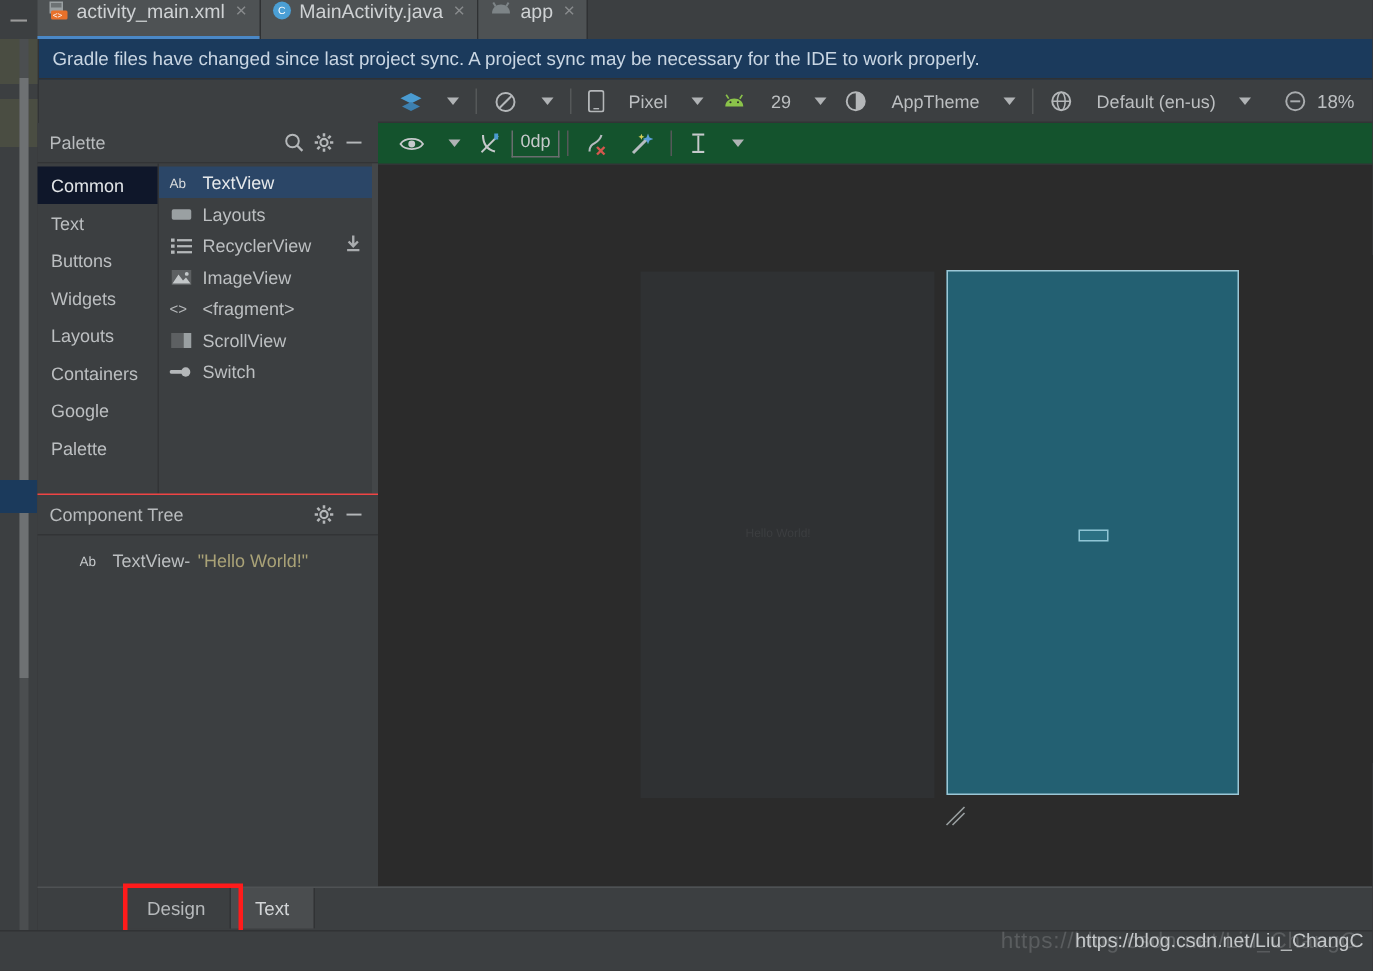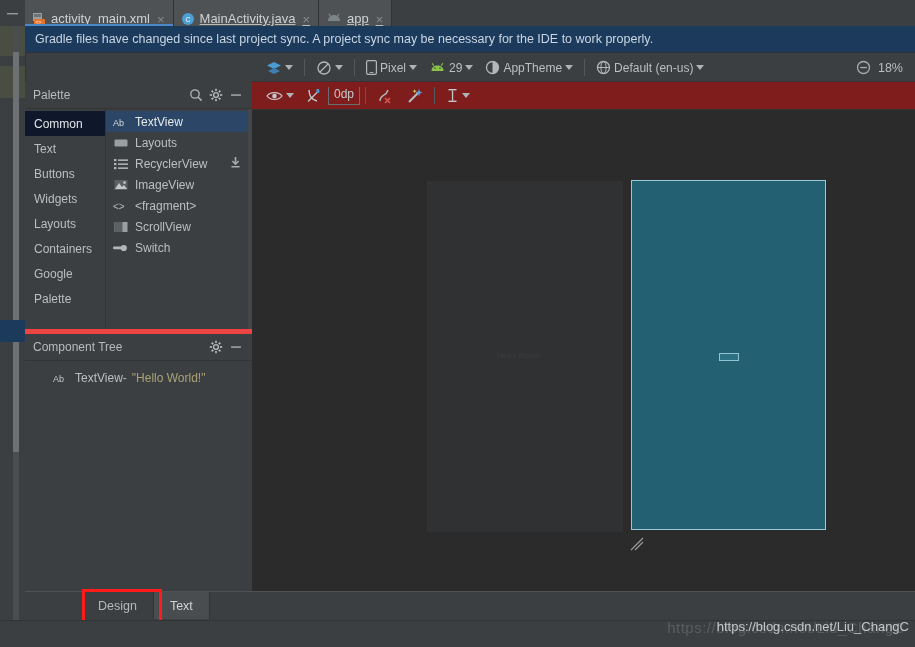--- a/index.html
+++ b/index.html
@@ -36,28 +36,27 @@
     width: 25px;
     display: flex;
     align-items: center;
     justify-content: center;
     color: #9b9b9b;
     font-size: 14px;
     background: #3c3f41;
   }
   .tab {
     display: flex;
-    align-items: flex-end;
+    align-items: flex-start;
     padding: 0 8px 0 7px;
     gap: 5px;
     background: #4e5254;
     border-right: 1px solid #2f3133;
     position: relative;
     white-space: nowrap;
-    text-decoration: underline;
   }
   .tab.active {
     background: #4e5254;
   }
   .tab.active::after {
     content: "";
     position: absolute;
     left: 0; right: 0; bottom: 0;
     height: 2px;
     background: #4a88c7;
@@ -182,21 +181,21 @@
   .pal-scroll {
     position:absolute; right:0; top:0; width:4px; height:249px; background:#444749;
   }
 
   
   .ctree {
     position: absolute;
     left: 25px; top: 329px;
     width: 227px; height: 262px;
     background: #3c3f41;
-    border-top: 5px solid #ef4444;
+    border-top: 1px solid #ef4444;
     border-right: 1px solid #2f3133;
   }
   .tree-body { padding-top: 6px; }
   .tree-row {
     height: 22px;
     display: flex;
     align-items: center;
     gap: 5px;
     font-size: 12px;
     color: #bcbfc1;
@@ -214,31 +213,31 @@
     display: flex;
     align-items: center;
     border-bottom: 1px solid #323436;
     box-sizing: border-box;
     padding-left: 8px;
   }
   .dtoolbar2 {
     position: absolute;
     left: 252px; top: 82px;
     width: 663px; height: 28px;
-    background: #7f1d1d;
+    background: #14532d;
     display: flex;
     align-items: center;
     box-sizing: border-box;
     padding-left: 8px;
     border-bottom: 1px solid #323436;
   }
   .tb-item {
     display: flex;
     align-items: center;
-    gap: 3px;
+    gap: 16px;
     padding: 0 6px;
     height: 22px;
     color: #bcbfc1;
     font-size: 12px;
     white-space: nowrap;
   }
   .caret {
     width: 0; height: 0;
     border-left: 4px solid transparent;
     border-right: 4px solid transparent;

